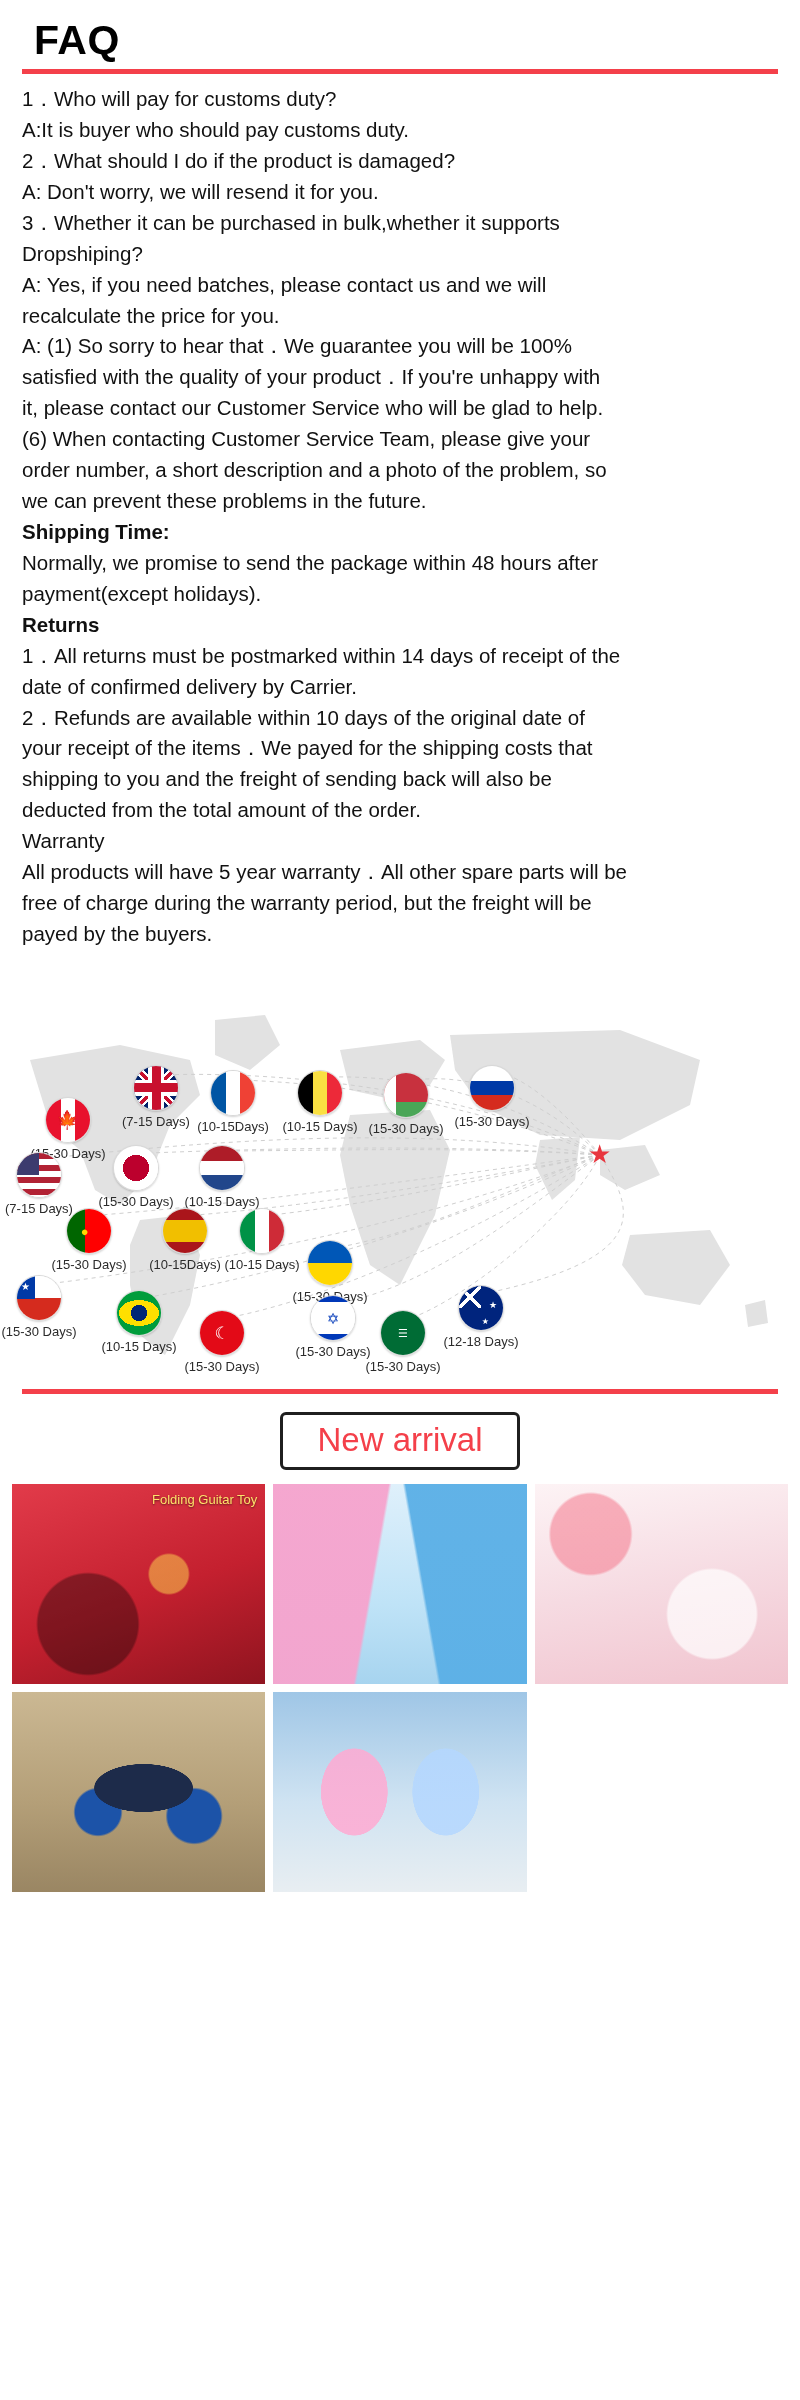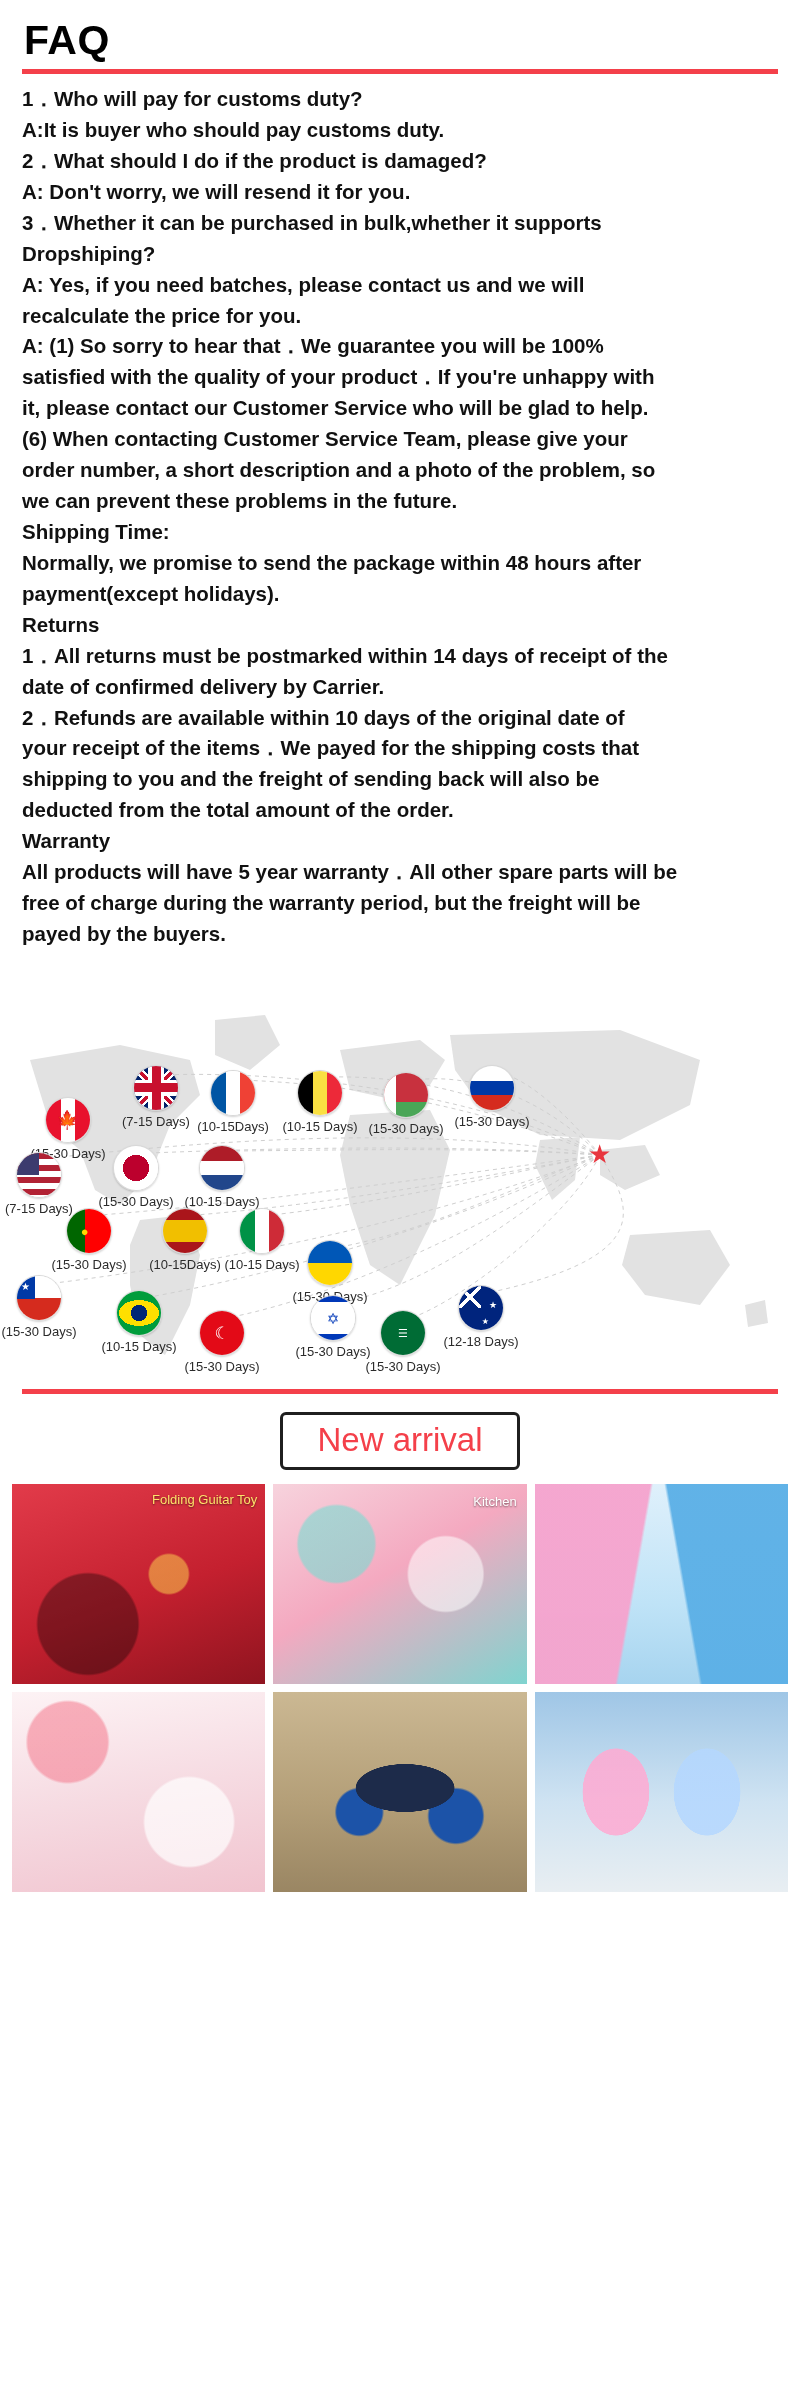--- a/index.html
+++ b/index.html
@@ -12,21 +12,21 @@
   }
   .page {
     width: 800px;
     min-height: 2400px;
     position: relative;
     background: #fff;
     padding: 0;
   }
   
   .faq-header {
-    padding: 18px 22px 0 24px;
+    padding: 18px 22px 0 34px;
   }
   .faq-title {
     font-size: 41px;
     font-weight: bold;
     color: #000;
     letter-spacing: 0.5px;
     line-height: 1.1;
     margin: 0;
   }
   .faq-rule {
@@ -36,21 +36,21 @@
   }
   
   .faq-body {
     padding: 10px 22px 0 22px;
   }
   .faq-line {
     font-size: 20.5px;
     line-height: 1.46;
     color: #111;
     margin: 0 0 1px 0;
-    font-weight: bold;
+    font-weight: normal;
   }
   .faq-line.bold { font-weight: bold; }
   
   .map-wrap {
     position: relative;
     width: 800px;
     height: 420px;
     margin-top: 16px;
     overflow: hidden;
   }
@@ -425,25 +425,20 @@
   </div>
 
   <div class="grid">
 
     <div class="cell">
       <div class="ph" style="background:linear-gradient(160deg,#e23b4a 0%,#c4202f 55%,#8f141f 100%)"></div>
       <div class="ph" style="background:radial-gradient(circle at 30% 70%, rgba(0,0,0,.35) 0 22%, transparent 23%),radial-gradient(circle at 62% 45%, rgba(255,220,80,.5) 0 10%, transparent 11%)"></div>
       <div class="cell-cap" style="left:auto;right:8px;top:8px;text-align:right;color:#ffe26a;">Folding Guitar Toy</div>
     </div>
 
-    <div class="cell">
-      <div class="ph" style="background:linear-gradient(150deg,#f7d3dd 0%,#f4a9c0 45%,#7fd4cf 100%)"></div>
-      <div class="ph" style="background:radial-gradient(circle at 68% 45%, rgba(255,255,255,.55) 0 18%, transparent 19%),radial-gradient(circle at 25% 30%, rgba(120,220,210,.6) 0 16%, transparent 17%)"></div>
-      <div class="cell-cap" style="left:auto;right:10px;top:10px;color:#fff;">Kitchen</div>
-    </div>
 
     <div class="cell">
       <div class="ph" style="background:linear-gradient(180deg,#dff0fb 0%,#bfe3f7 60%,#a7d4ef 100%)"></div>
       <div class="ph" style="background:linear-gradient(100deg, rgba(246,163,205,.95) 6% 40%, transparent 41%),linear-gradient(260deg, rgba(90,175,230,.95) 6% 42%, transparent 43%)"></div>
       <div class="cell-cap"></div>
     </div>
 
     <div class="cell">
       <div class="ph" style="background:linear-gradient(170deg,#fdf3f5 0%,#f6dbe2 50%,#f1c4cf 100%)"></div>
       <div class="ph" style="background:radial-gradient(circle at 22% 25%, rgba(244,120,140,.55) 0 16%, transparent 17%),radial-gradient(circle at 70% 65%, rgba(255,255,255,.7) 0 20%, transparent 21%)"></div>

